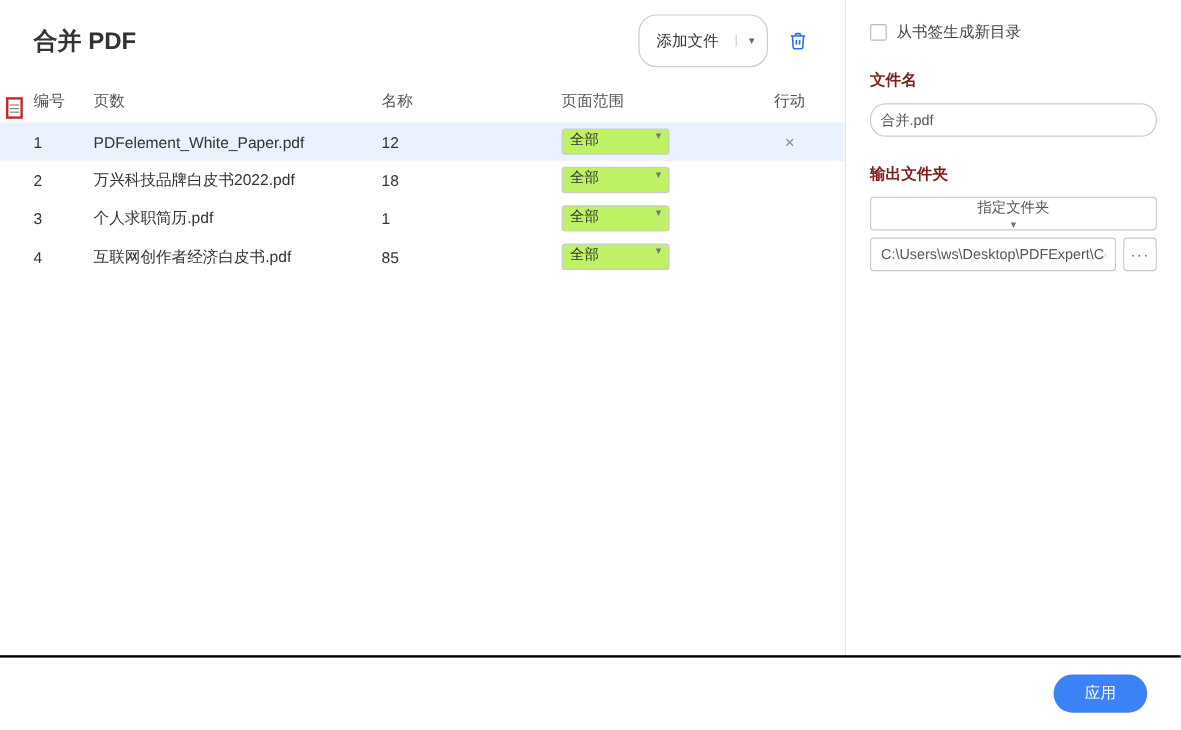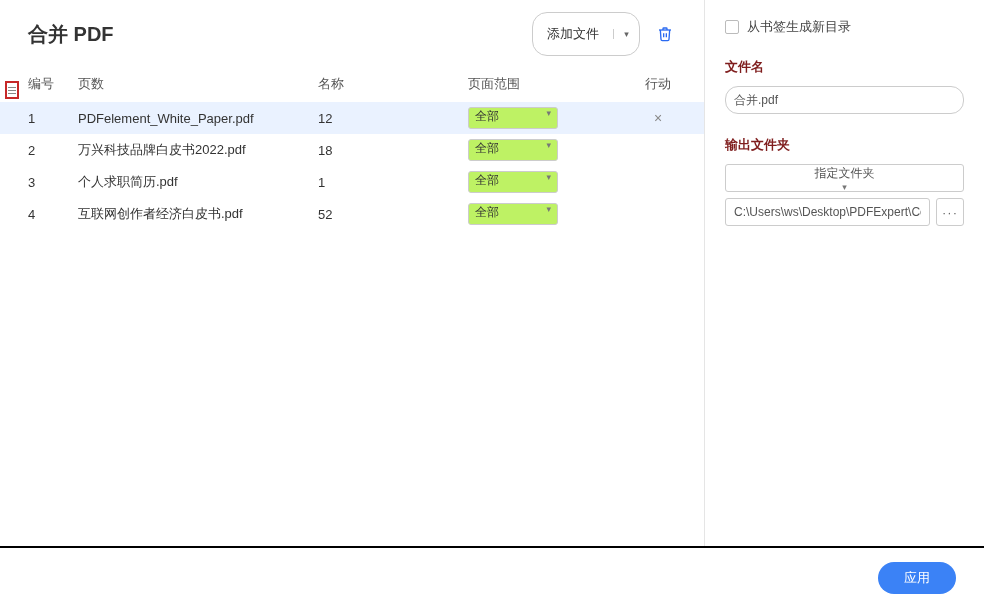--- a/index.html
+++ b/index.html
@@ -311,21 +311,21 @@
             <div class="page-range-select">
               <span>全部</span>
               <span class="caret">▾</span>
             </div>
           </div>
           <div class="row-action"></div>
         </div>
         <div class="table-row">
           <div>4</div>
           <div>互联网创作者经济白皮书.pdf</div>
-          <div>52</div>
+          <div>85</div>
           <div>
             <div class="page-range-select">
               <span>全部</span>
               <span class="caret">▾</span>
             </div>
           </div>
           <div class="row-action"></div>
         </div>
       </div>
 

